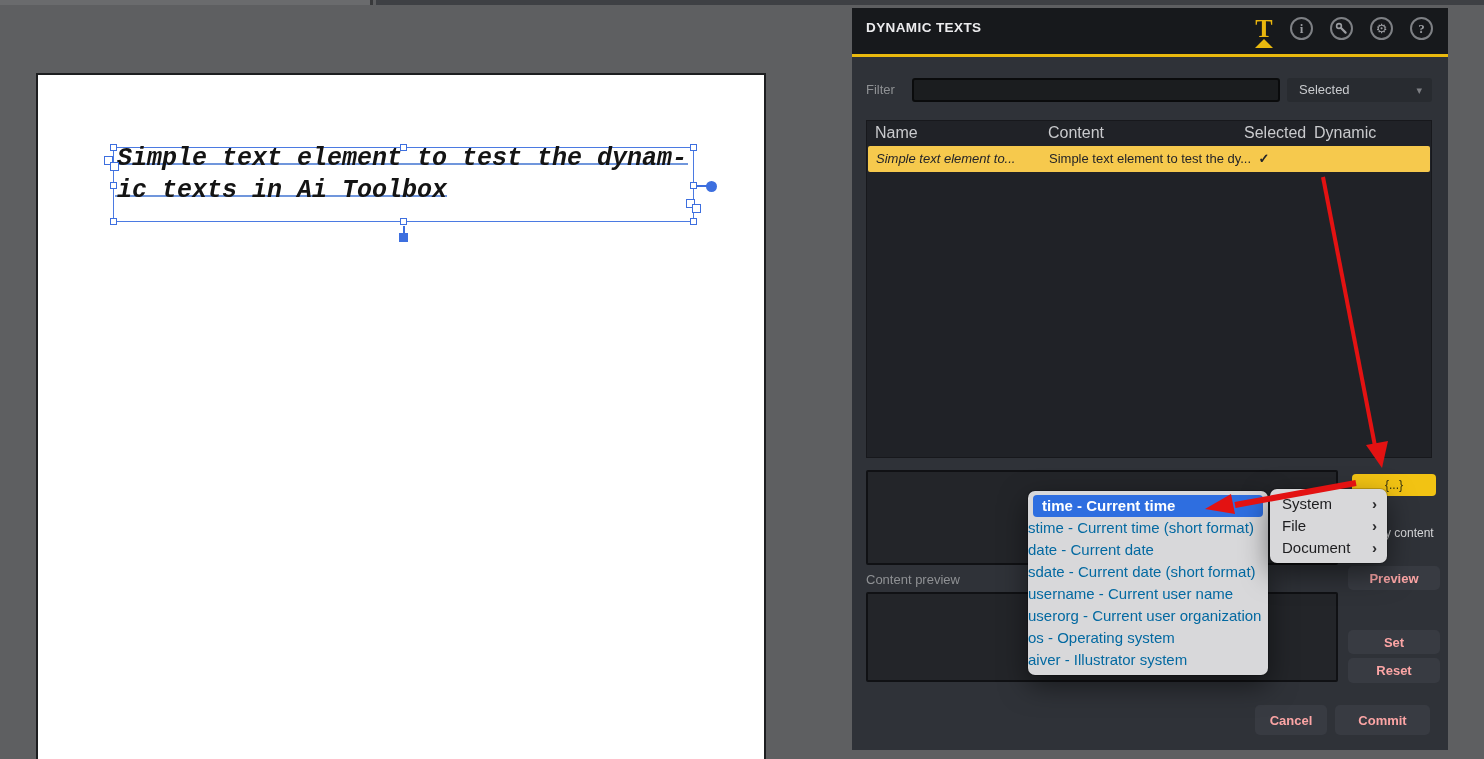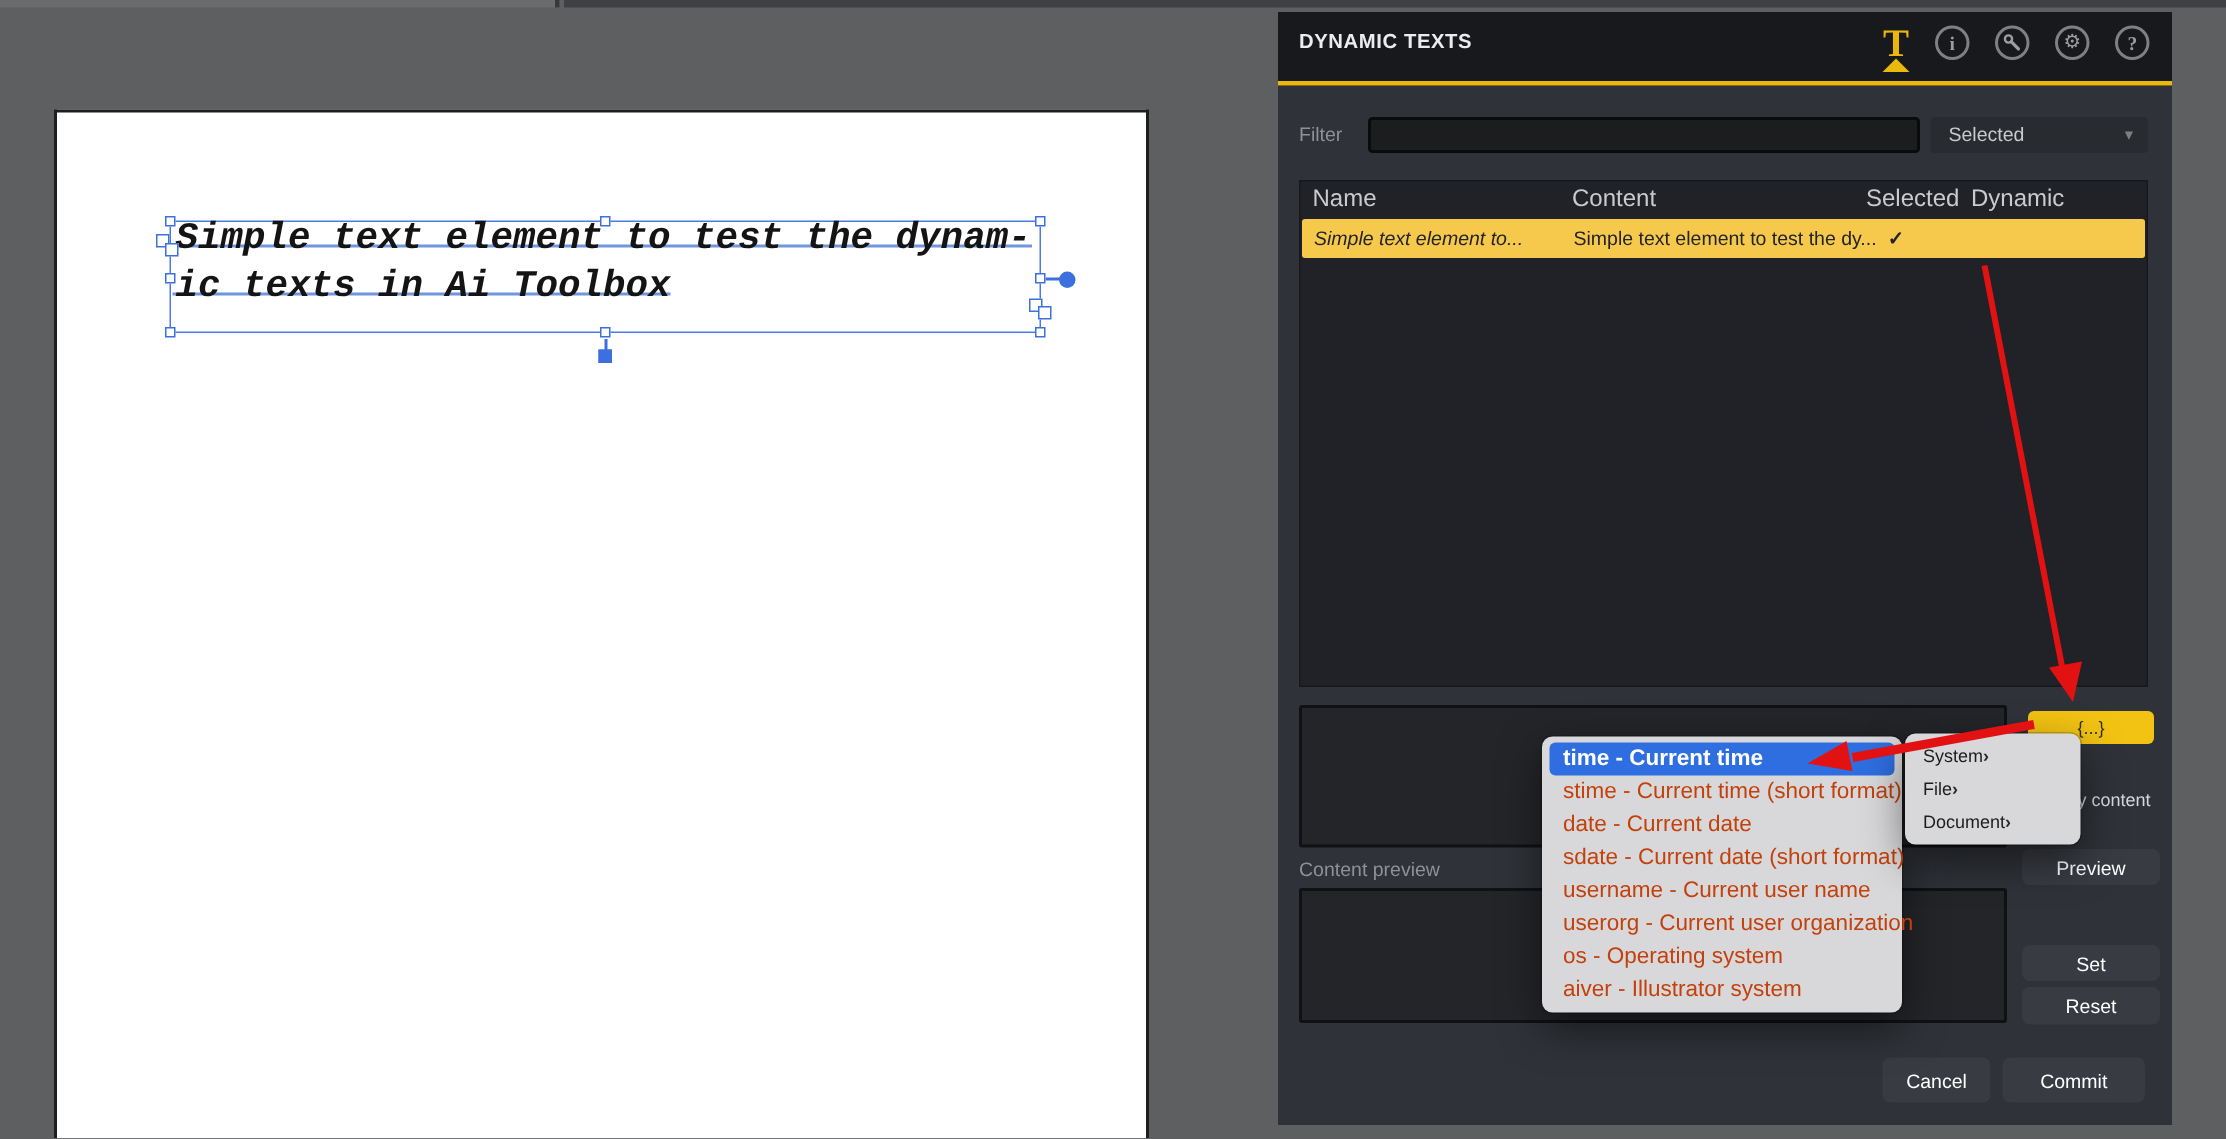--- a/index.html
+++ b/index.html
@@ -51,30 +51,30 @@
   #rowSel{position:absolute;left:1px;right:1px;top:25px;height:26px;background:#f6c94d;border-radius:2px;}
   .rcell{position:absolute;top:0;height:26px;line-height:26px;color:#232428;font-size:13px;white-space:nowrap;}
 
   .darkbox{position:absolute;background:#232529;border:2px solid #101114;border-radius:2px;}
   #cpLabel{position:absolute;left:14px;top:564px;color:#8f9194;font-size:13px;}
 
   #tokenBtn{position:absolute;left:500px;top:466px;width:84px;height:22px;background:#f2c313;border-radius:4px;
             color:#33300f;font-size:12px;text-align:center;line-height:22px;cursor:pointer;}
   #partialLbl{position:absolute;left:533px;top:498px;color:#d7d8da;font-size:12px;margin-top:20px;}
 
-  .pbtn{position:absolute;background:#383b42;border-radius:5px;color:#ffffff;font-size:13px;
-        display:flex;align-items:center;justify-content:center;cursor:pointer;}
+  .pbtn{position:absolute;background:#383b42;border-radius:5px;color:#fca5a5;font-size:13px;
+        display:flex;align-items:center;justify-content:center;cursor:pointer;font-weight:bold;}
 
   
   .popmenu{position:absolute;background:#d8d8da;border-radius:7px;padding:4px 0;z-index:20;
            box-shadow:0 10px 28px rgba(0,0,0,.5),0 0 0 1px rgba(0,0,0,.18);}
-  .mi{height:22px;line-height:22px;padding-left:14px;font-size:15px;color:#c2410c;white-space:nowrap;cursor:pointer;}
+  .mi{height:22px;line-height:22px;font-size:15px;color:#0369a1;white-space:nowrap;cursor:pointer;}
   .mi.hl{background:#2e6ee0;color:#ffffff;border-radius:4px;margin:0 5px;padding-left:9px;font-weight:700;}
-  .smi{height:22px;line-height:22px;padding:0 10px 0 12px;font-size:12px;color:#1d1d1f;display:flex;
-       justify-content:flex-start;cursor:pointer;}
+  .smi{height:22px;line-height:22px;padding:0 10px 0 12px;font-size:15px;color:#1d1d1f;display:flex;
+       justify-content:space-between;cursor:pointer;}
   .smi .chev{font-weight:700;color:#2a2a2c;}
 
   #arrows{position:absolute;left:0;top:0;width:1484px;height:759px;z-index:30;pointer-events:none;}
 </style>
 </head>
 <body>
 
 <div id="app">
 
   <div class="abs strip-l"></div>

